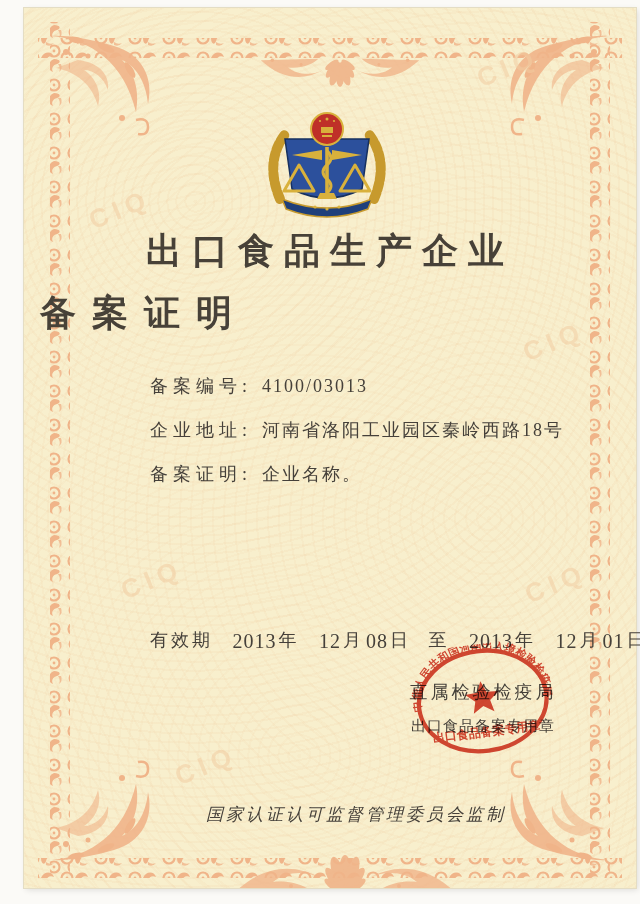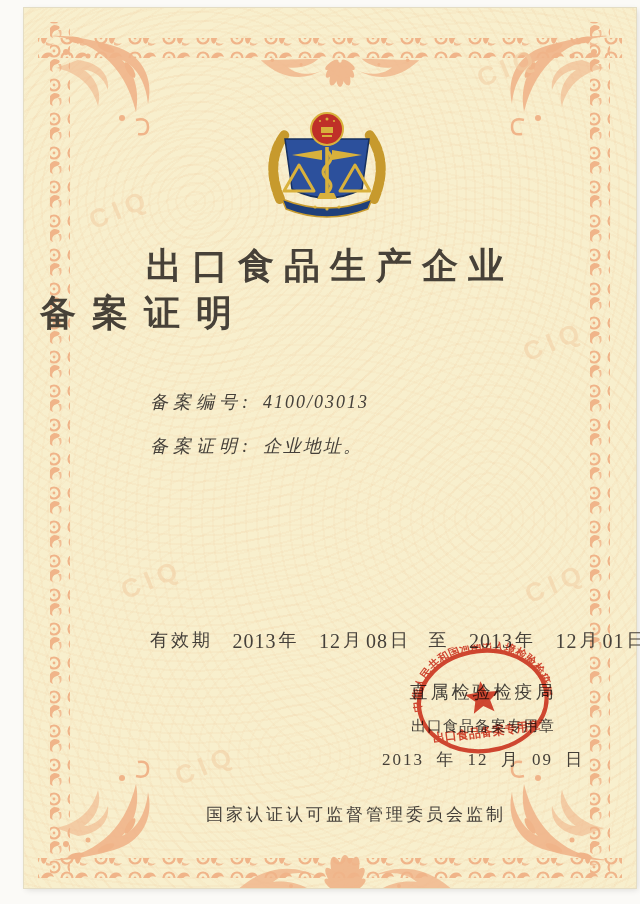--- a/index.html
+++ b/index.html
@@ -9,40 +9,40 @@
         background-color:#f8efcd;
         background-image:
           repeating-radial-gradient(circle at 28% 22%, rgba(238,196,150,.12) 0 2px, rgba(0,0,0,0) 2px 9px),
           repeating-radial-gradient(circle at 76% 58%, rgba(238,196,150,.10) 0 2px, rgba(0,0,0,0) 2px 11px),
           repeating-radial-gradient(circle at 45% 85%, rgba(238,196,150,.09) 0 2px, rgba(0,0,0,0) 2px 10px);
         box-shadow:0 0 0 1px #e4ddc4, 2px 2px 6px rgba(0,0,0,.12);}
   .frame{position:absolute;left:0;top:0;}
   .wm{position:absolute;color:#f2cda2;opacity:.55;font-weight:bold;font-size:26px;
       letter-spacing:6px;transform:rotate(-22deg);font-family:"Liberation Sans",sans-serif;}
   .emblem{position:absolute;left:228px;top:90px;}
-  .title1{position:absolute;left:0;top:234px;width:100%;text-align:center;font-size:36px;
+  .title1{position:absolute;left:0;top:219px;width:100%;text-align:center;font-size:36px;
       letter-spacing:10px;color:#474138;font-weight:600;}
   .title2{position:absolute;left:0;top:281px;width:100%;text-align:left;font-size:36px;
       letter-spacing:16px;color:#474138;font-weight:600;text-indent:16px;}
-  .fields{position:absolute;left:126px;top:382px;width:440px;color:#45403a;font-style:italic;}
+  .fields{position:absolute;left:126px;top:366px;width:440px;color:#45403a;}
   .frow{height:44px;font-size:18px;white-space:nowrap;}
   .flabel{letter-spacing:5px;}
   .fvalue{margin-left:10px;letter-spacing:2px;}
   .validity{position:absolute;left:126px;top:620px;font-size:18px;color:#45403a;
       letter-spacing:3px;white-space:nowrap;}
   .vnum{font-size:20px;letter-spacing:1px;position:relative;top:2px;margin:4px 2px;}
   .vgap{display:inline-block;width:10px;}
   .issue{position:absolute;left:334px;top:672px;width:250px;text-align:center;color:#443f38;}
   .issuer-line{font-size:18px;letter-spacing:3px;}
   .seal-line{margin-top:13px;font-size:15px;letter-spacing:1px;}
   .date-line{margin-top:12px;font-size:17px;letter-spacing:2px;word-spacing:6px;white-space:nowrap;}
   .stamp{position:absolute;left:389px;top:636px;transform:rotate(-7deg);
       mix-blend-mode:multiply;opacity:.92;}
   .footer{position:absolute;left:0;top:795px;width:100%;text-align:center;text-indent:52px;
-      font-size:17px;letter-spacing:3px;color:#45403a;}
+      font-size:17px;letter-spacing:3px;color:#45403a;font-style:italic;}
 </style>
 </head>
 <body>
 
 <div class="scan">
   <div class="paper">
 
     <svg class="frame" width="612" height="880" viewBox="0 0 612 880" aria-hidden="true">
       <defs>
         <pattern id="chainX" width="34" height="20" patternUnits="userSpaceOnUse">
@@ -129,37 +129,39 @@
     </svg>
 
     <div class="title1">出口食品生产企业</div>
     <div class="title2">备案证明</div>
 
     <div class="fields">
       <div class="frow">
         <span class="flabel">备案编号:</span><span class="fvalue">4100/03013</span>
       </div>
       <div class="frow">
-        <span class="flabel">备案证明:</span><span class="fvalue">企业地址。</span>
+        <span class="flabel">企业地址:</span><span class="fvalue">河南省洛阳工业园区秦岭西路18号</span>
+      </div>
+      <div class="frow">
+        <span class="flabel">备案证明:</span><span class="fvalue">企业名称。</span>
       </div>
     </div>
 
     <div class="validity">
       <span>有效期</span><span class="vgap"></span>
       <span class="vnum">2013</span><span>年</span><span class="vgap"></span>
       <span class="vnum">12</span><span>月</span><span class="vnum">08</span><span>日</span><span class="vgap"></span>
       <span>至</span><span class="vgap"></span>
       <span class="vnum">2013</span><span>年</span><span class="vgap"></span>
       <span class="vnum">12</span><span>月</span><span class="vnum">01</span><span>日</span>
     </div>
 
     <div class="issue">
       <div class="issuer-line">直属检验检疫局</div>
       <div class="seal-line">出口食品备案专用章</div>
-      <div class="date-line">2013 年 12 月 09 日</div>
     </div>
 
     <svg class="stamp" width="140" height="118" viewBox="0 0 140 118" aria-hidden="true">
       <defs>
         <path id="ringPath" d="M 12,70 A 62,48 0 1 1 128,70" fill="none"></path>
       </defs>
       <ellipse cx="70" cy="57" rx="64" ry="50" fill="none" stroke="#d23b2a" stroke-width="4.2"></ellipse>
       <text font-size="11" font-weight="bold" fill="#d23b2a" font-family="Liberation Serif, DejaVu Serif, serif">
         <textPath href="#ringPath" startOffset="50%" text-anchor="middle">中华人民共和国河南出入境检验检疫局</textPath>
       </text>

